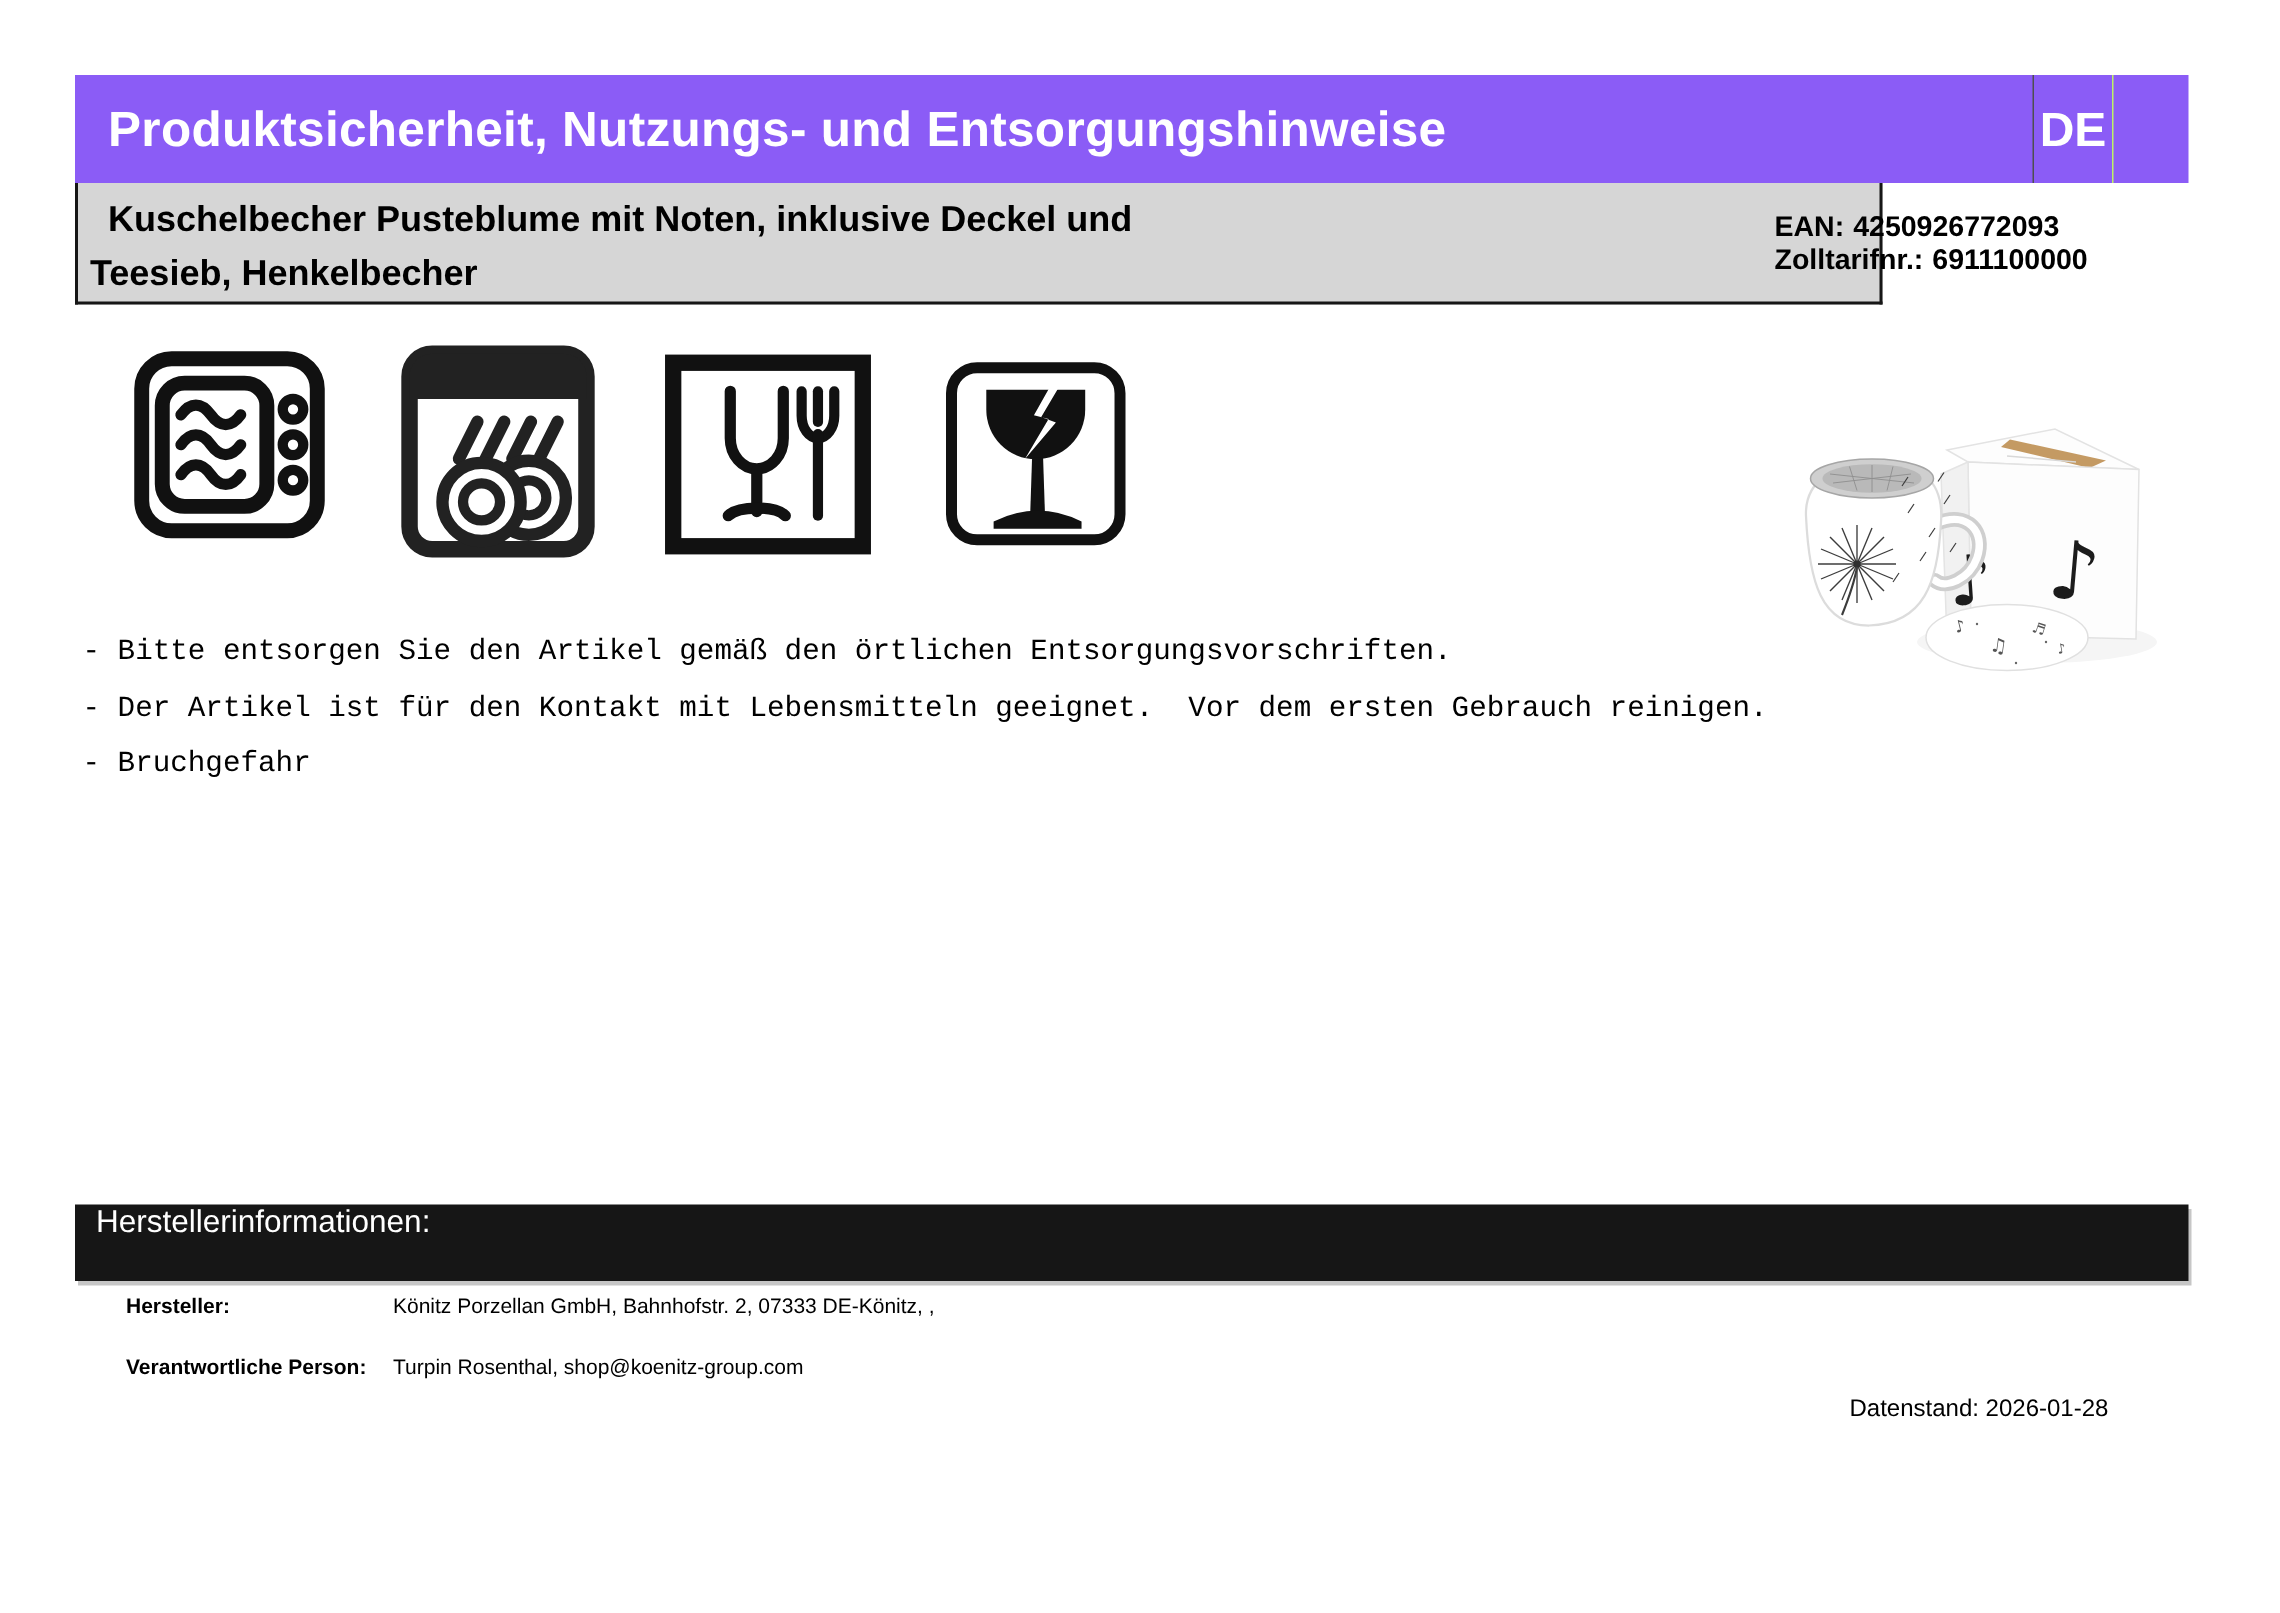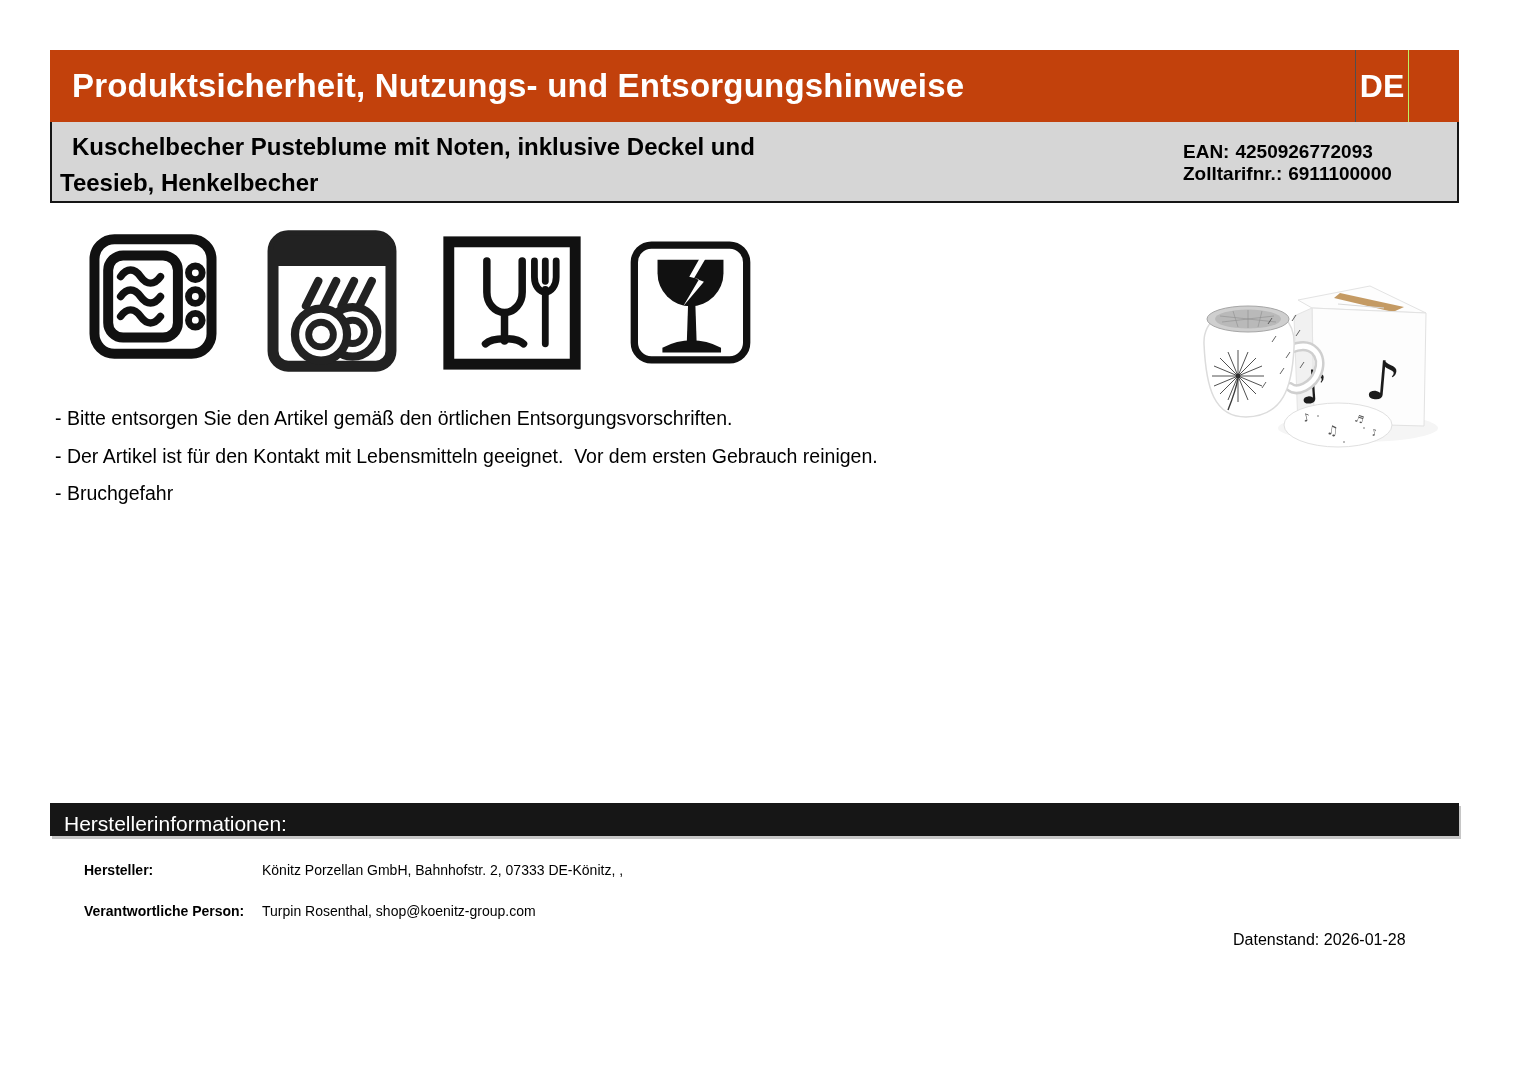--- a/index.html
+++ b/index.html
@@ -6,36 +6,36 @@
   html,body { background:#ffffff; }
   body {
     width:1520px; height:1075px; position:relative; overflow:hidden;
     font-family:"Liberation Sans","DejaVu Sans",sans-serif; color:#000;
   }
   .abs { position:absolute; }
 
   
   .sheet-header {
     left:50px; top:50px; width:1409px; height:72px;
-    background:#c2410c; color:#fff; display:flex; align-items:center;
+    background:#8b5cf6; color:#fff; display:flex; align-items:center;
   }
   .sheet-header .title {
     flex:1; font-size:33px; font-weight:bold; padding-left:22px;
     letter-spacing:0.2px; white-space:nowrap;
   }
   .de-cell {
     width:54px; align-self:stretch; display:flex; align-items:center; justify-content:center;
     border-left:1px solid #4f4f4f; border-right:1px solid #bef264;
     font-size:32px; font-weight:bold;
   }
   .header-tail { width:50px; align-self:stretch; }
 
   
   .product-bar {
-    left:50px; top:122px; width:1409px; height:81px;
+    left:50px; top:122px; width:1205px; height:81px;
     background:#d6d6d6; border:2px solid #161616; border-top:none;
   }
   .product-name { font-weight:bold; font-size:24px; line-height:36px; padding-top:7px; }
   .product-name .l1 { padding-left:20px; white-space:nowrap; }
   .product-name .l2 { padding-left:8px; white-space:nowrap; }
   .product-ids {
     position:absolute; left:1131px; top:0; height:100%;
     display:flex; flex-direction:column; justify-content:center;
     padding:7px 0 5px 0; font-weight:bold; font-size:19px; white-space:nowrap;
   }
@@ -45,27 +45,27 @@
   
   .icon-box { position:absolute; }
   .icon-box svg { width:100%; height:100%; display:block; }
 
   
   .photo { left:1188px; top:256px; width:252px; height:198px; }
   .photo svg { width:100%; height:100%; display:block; }
   svg text { font-family:"DejaVu Sans",sans-serif; }
 
   
-  .notes { left:55px; top:400px; font-size:19.5px; line-height:37.5px; }
+  .notes { left:55px; top:416px; font-size:19.5px; line-height:37.5px;font-family:Liberation Mono, monospace; }
   .note-item { white-space:pre-wrap; }
 
   
   .mfg-bar {
-    left:50px; top:803px; width:1409px; height:33px;
-    background:#161616; color:#fff; display:flex; align-items:flex-end;
+    left:50px; top:803px; width:1409px; height:51px;
+    background:#161616; color:#fff; display:flex; align-items:flex-start;
     font-size:21px; padding-left:14px;
     box-shadow:2px 3px 0 #c6c6c6;
   }
   .mfg-rows { left:84px; top:862px; font-size:14px; }
   .mfg-row { display:grid; grid-template-columns:178px auto; margin-bottom:25px; }
   .mfg-row .lbl { font-weight:bold; }
   .mfg-row .val { white-space:nowrap; }
 
   .datenstand { left:1233px; top:931px; font-size:16px; }
 </style>

